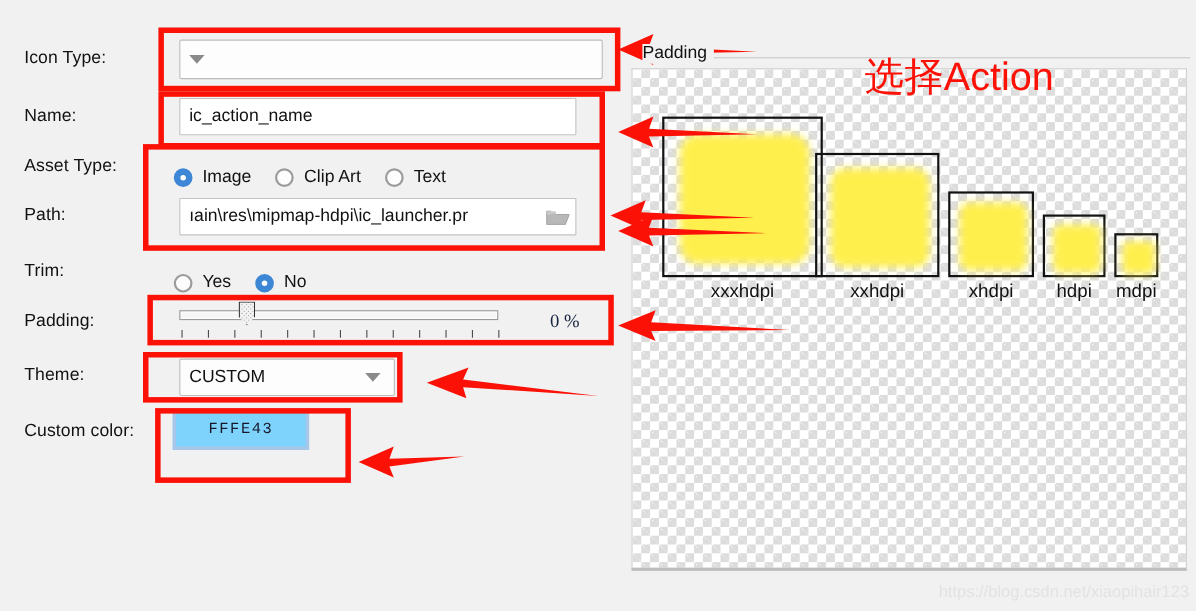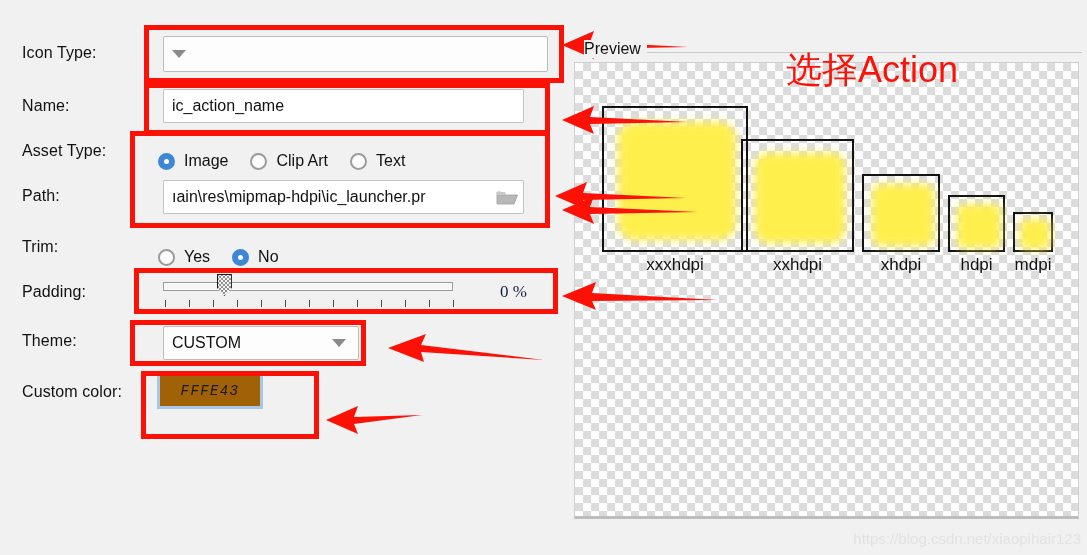--- a/index.html
+++ b/index.html
@@ -310,28 +310,28 @@
         <div class="tick" style="left: 288px;"></div>
       </div>
   </div>
   <span id="padding-value" style="left:500px; top:282px;">0 %</span>
 
   <div class="combo" style="left:163px; top:326px; width:196px; height:34px;">
     <span class="combo-text">CUSTOM</span>
     <span class="caret"></span>
   </div>
 
-  <div id="color-swatch" style="left: 157px; top: 373px; width: 106px; height: 36px; background: #a16207; border-color: rgb(168, 198, 232); font-style: italic;">
+  <div id="color-swatch" style="left: 157px; top: 373px; width: 124px; height: 36px; background: #7dd3fc; border-color: rgb(168, 198, 232);">
     <span>FFFE43</span>
   </div>
 
 </div>
 
 <div id="right-panel">
-  <span id="preview-title">Preview</span>
+  <span id="preview-title">Padding</span>
   <div id="preview-rule"></div>
 
   <div id="preview-canvas">
     <div id="density-row" style="position:absolute; left:8px; top:22px; height:190px;">
         <div class="density-cell" style="left: 15px; width: 154px; margin-top: 38px;">
           <div class="density-frame" style="width: 146px; height: 146px;">
             <div class="density-icon" style="width: 118px; height: 118px; left: 14px; top: 14px;"></div>
           </div>
           <div class="density-label">xxxhdpi</div>
         </div>

